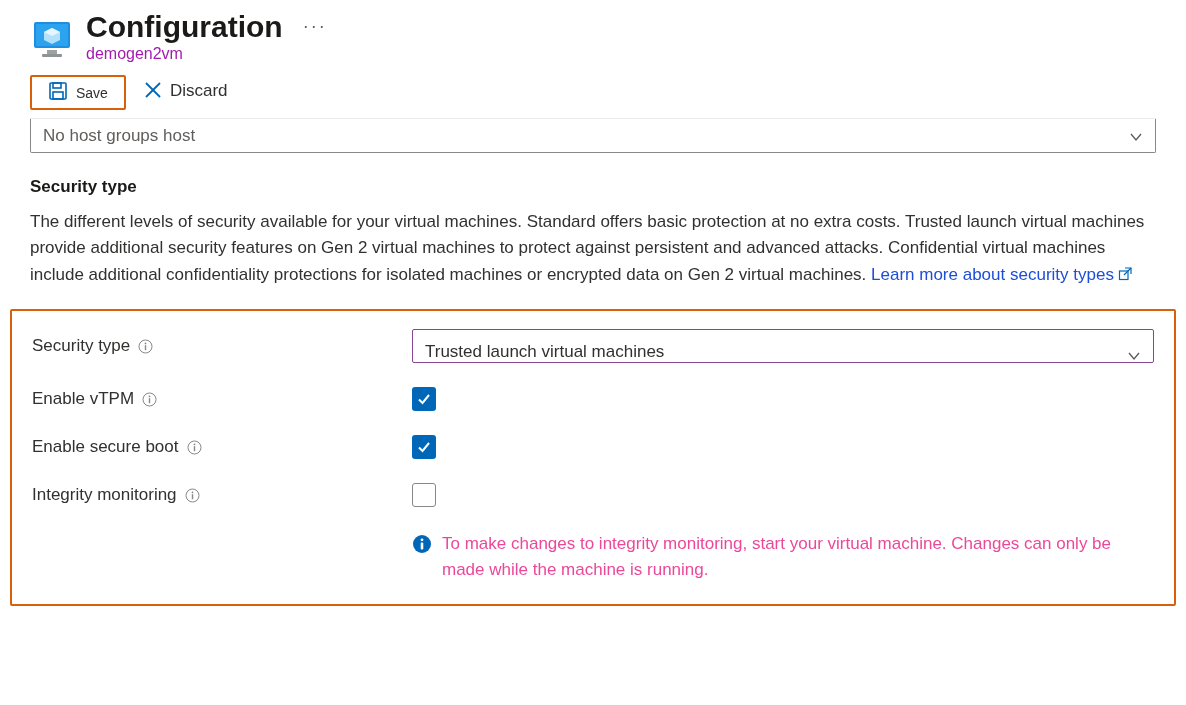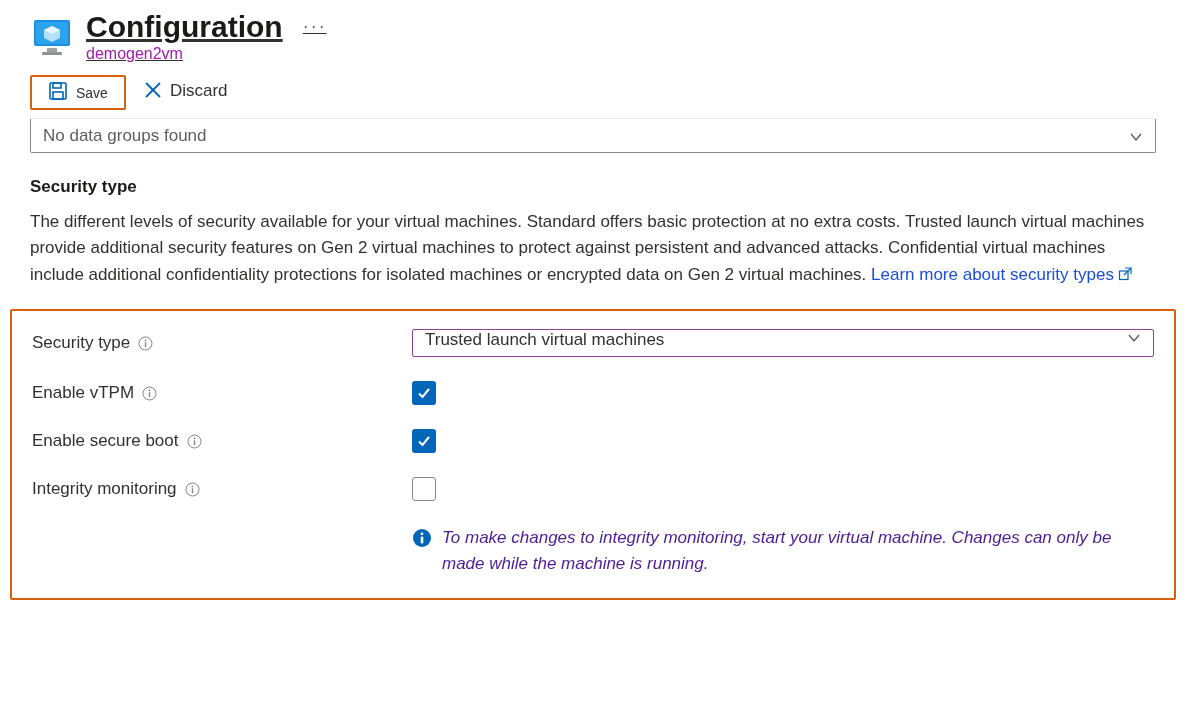--- a/index.html
+++ b/index.html
@@ -7,23 +7,22 @@
     margin: 0;
     padding: 0;
     font-family: "Segoe UI", -apple-system, BlinkMacSystemFont, sans-serif;
     font-size: 14px;
     color: #323130;
     background: #fff;
     width: 1186px;
   }
   .header-row {
     display: flex;
-    align-items: flex-start;
+    align-items: center;
     padding: 10px 0 0 30px;
-    text-decoration: underline;
   }
   .resource-icon {
     width: 44px;
     height: 44px;
     margin-right: 12px;
     margin-top: 6px;
   }
   .title-block { display: flex; flex-direction: column; }
   .title-row { display: flex; align-items: center; }
   .page-title {
@@ -136,23 +135,23 @@
   }
   .info-icon {
     width: 15px; height: 15px;
     margin-left: 8px;
     cursor: pointer;
   }
   .select-ctrl {
     flex: 1;
     border: 1px solid #874593;
     border-radius: 2px;
-    height: 28px;
-    display: flex;
-    align-items: flex-start;
+    height: 34px;
+    display: flex;
+    align-items: flex-end;
     justify-content: space-between;
     padding: 0 12px;
     font-size: 17px;
     color: #323130;
     cursor: pointer;
     background: #fff;
   }
   .checkbox {
     width: 24px; height: 24px;
     border-radius: 3px;
@@ -175,24 +174,23 @@
     margin-top: 6px;
   }
   .info-badge {
     width: 20px; height: 20px;
     flex-shrink: 0;
     margin-right: 10px;
     margin-top: 3px;
   }
   .info-text {
     font-size: 17px;
-    color: #4c1d95;
+    color: #ec4899;
     line-height: 1.5;
     max-width: 680px;
-    font-style: italic;
   }
 </style>
 </head>
 <body>
 
 <div class="header-row">
   <div class="resource-icon">
     <svg viewBox="0 0 44 44" width="44" height="44">
       <rect x="4" y="4" width="36" height="26" rx="2" fill="#1e8fe0"></rect>
       <rect x="6" y="6" width="32" height="22" rx="1" fill="#2ba3ef"></rect>
@@ -229,21 +227,21 @@
         <line x1="16" y1="2" x2="2" y2="16" stroke="#0067b8" stroke-width="1.8"></line>
       </svg>
     </span>
     <span>Discard</span>
   </div>
 </div>
 
 <div class="divider-line"></div>
 
 <div class="hostgroup-select">
-  <span>No data groups found</span>
+  <span>No host groups host</span>
   <span class="chevron">
     <svg width="14" height="14" viewBox="0 0 14 14">
         <polyline points="2,4 7,10 12,4" fill="none" stroke="#605e5c" stroke-width="1.4"></polyline>
       </svg>
   </span>
 </div>
 
 <div class="section">
   <div class="section-heading">Security type</div>
   <div class="section-desc">

